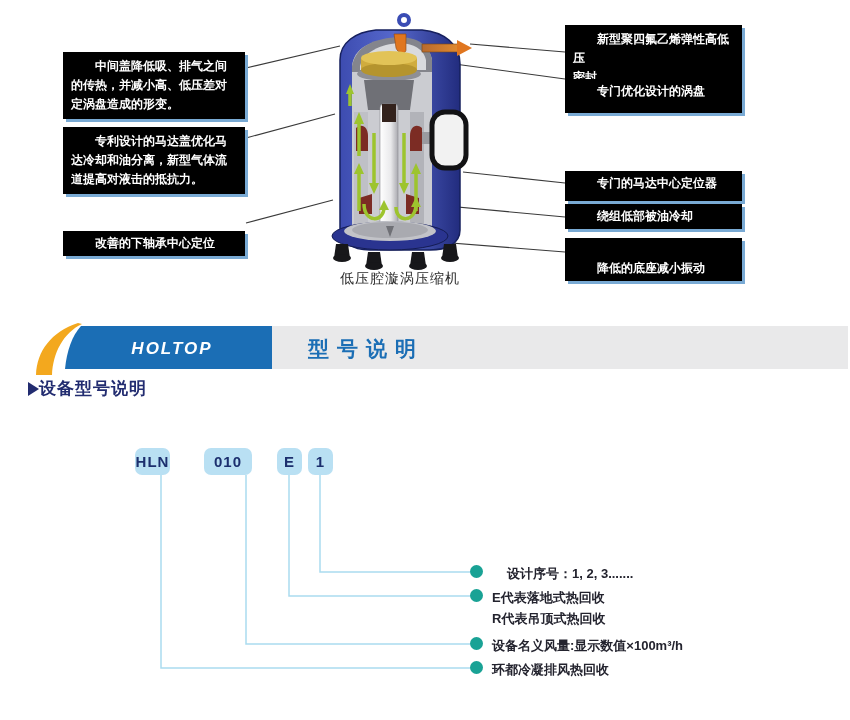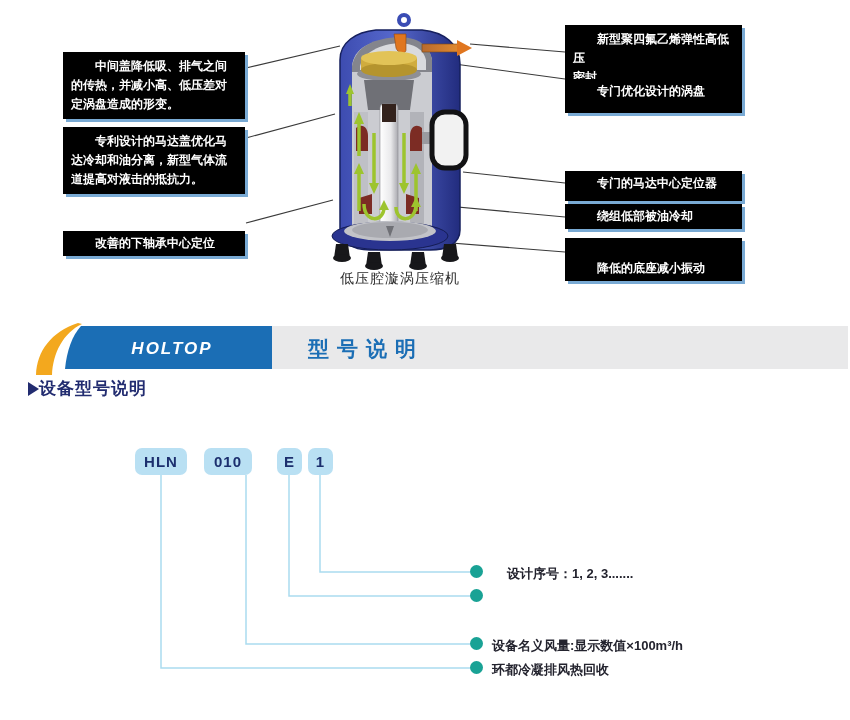--- a/index.html
+++ b/index.html
@@ -205,34 +205,38 @@
   <div>
     <svg class="overlay-svg" style="top:474px;" width="850" height="210" viewBox="0 0 850 210">
       <g stroke="#aadcef" stroke-width="1.5" fill="none">
         <polyline points="320,1 320,98 472,98"></polyline>
         <polyline points="289,1 289,122 472,122"></polyline>
         <polyline points="246,1 246,170 472,170"></polyline>
         <polyline points="161,1 161,194 472,194"></polyline>
       </g>
     </svg>
 
-    <div class="seg" style="left:135px; width:52px;">HLN</div>
+    <div class="seg" style="left:135px; width:35px;">HLN</div>
     <div class="dash">-</div>
     <div class="seg" style="left:204px; width:48px;">010</div>
     <div class="seg" style="left:277px; width:25px;">E</div>
     <div class="seg" style="left:308px; width:25px;">1</div>
 
     <div class="note" style="top:563px;gap:24px;">
       <span class="dot"></span>
       <div class="lines">
           <div>设计序号：1, 2, 3.......</div>
         </div>
     </div>
     <div class="note" style="top:587px;">
       <span class="dot"></span>
+      <div class="lines">
+        <div>E代表落地式热回收</div>
+        <div>R代表吊顶式热回收</div>
+      </div>
     </div>
     <div class="note" style="top:635px;">
       <span class="dot"></span>
       <div class="lines">
           <div>设备名义风量:显示数值×100m³/h</div>
         </div>
     </div>
     <div class="note" style="top:659px;">
       <span class="dot"></span>
       <div class="lines">

